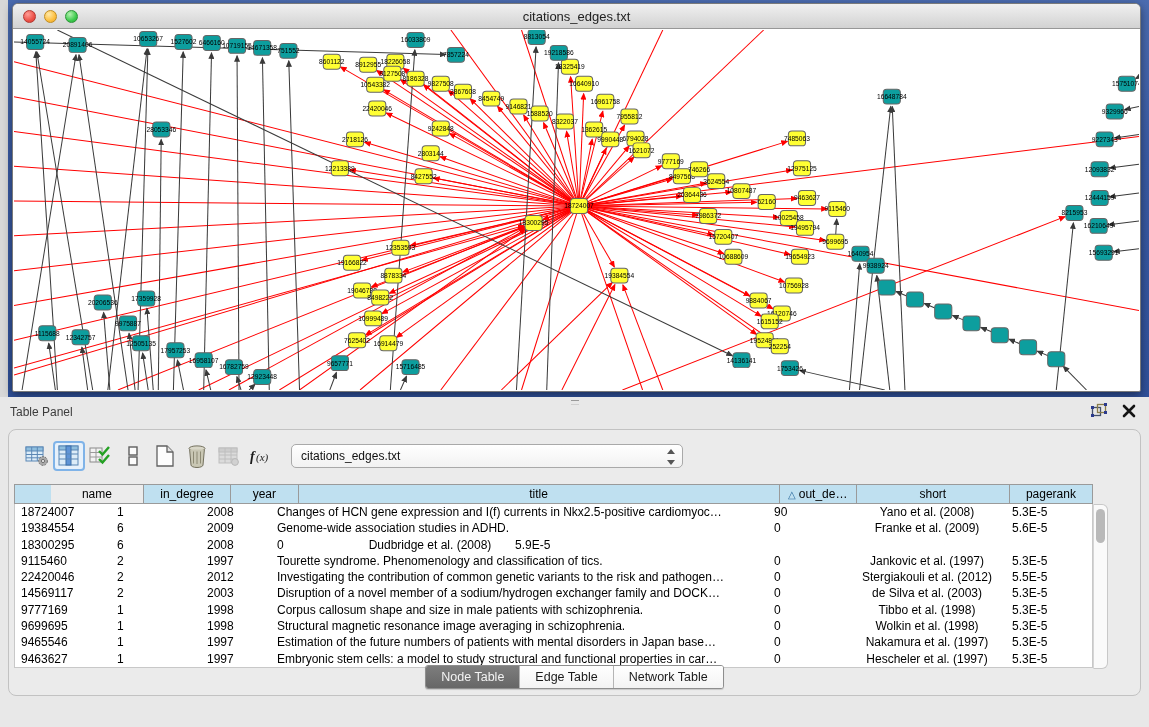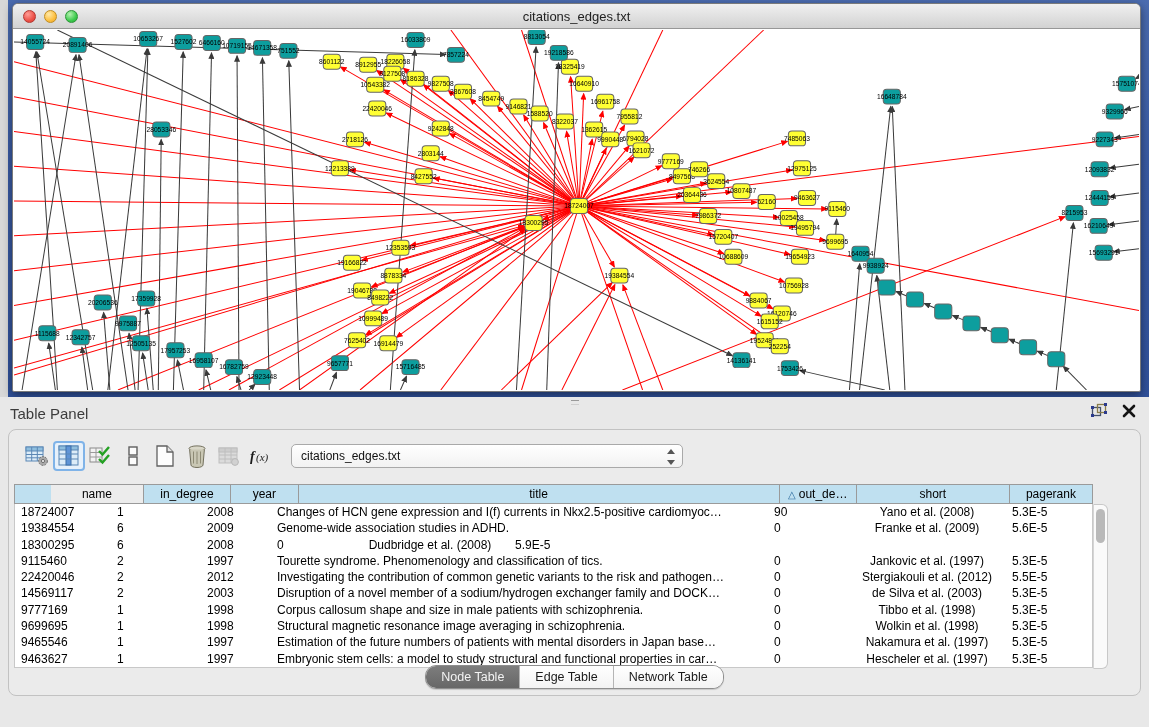--- a/index.html
+++ b/index.html
@@ -21,21 +21,21 @@
   .light.red { background:radial-gradient(circle at 35% 30%, #ff9d96,#ec5248 60%,#d8382e); border:1px solid #b23731; }
   .light.yellow { background:radial-gradient(circle at 35% 30%, #ffe9a8,#fdbf40 60%,#eaa529); border:1px solid #c08e22; }
   .light.green { background:radial-gradient(circle at 35% 30%, #b5f2b0,#3ecb4e 60%,#27a839); border:1px solid #2b9437; }
   .wtitle { text-align:center; line-height:25px; font-size:13px; color:#222; }
   .canvas { position:absolute; left:1px; top:26px; right:1px; bottom:1px; background:#ffffff; }
   .canvas svg { width:100%; height:100%; display:block; }
 
   
   .table-panel { position:absolute; left:0; top:397px; width:1149px; height:303px; background:#e8e8e8; }
   .panel-header { position:absolute; left:0; top:0; right:0; height:30px; }
-  .panel-title { position:absolute; left:10px; top:8px; font-size:15px; color:#3c3c3c; }
+  .panel-title { position:absolute; left:10px; top:8px; font-size:12px; color:#3c3c3c; }
   .panel-grip { position:absolute; left:50%; top:1px; width:16px; height:7px; margin-left:-8px; cursor:row-resize; }
   .panel-grip:before { content:""; position:absolute; left:4px; top:2px; width:8px; height:3px;
     border-top:1px solid #9a9a9a; border-bottom:1px solid #cfcfcf; }
   .panel-hdr-icons { position:absolute; right:12px; top:6px; display:flex; gap:14px; align-items:center; }
   .hicon { width:16px; height:16px; cursor:pointer; }
 
   .inset { position:absolute; left:8px; top:32px; right:8px; bottom:4px;
     border:1px solid #c2c2c2; border-radius:8px; background:#ebebeb; }
 
   .toolbar { position:absolute; left:12px; top:8px; height:36px; display:flex; align-items:center; }
@@ -57,21 +57,21 @@
   .hcell.gray { background:#ececec; }
   .sort-tri { color:#2e6da0; font-size:10px; margin-right:3px; }
   .grid-body { background:#fff; border:1px solid #c8c8c8; border-top:none; }
   .grow { display:flex; height:16.3px; cursor:default; }
   .gcell { font-size:12px; color:#000; line-height:16px; padding-left:6px; overflow:hidden; white-space:nowrap; }
   .gcell.center { text-align:center; padding-left:0; }
   .vscroll { position:absolute; top:20px; right:-15px; width:15px; height:163px; background:#fafafa; border:1px solid #c8c8c8; border-left:1px solid #d5d5d5; border-radius:0 6px 6px 0; }
   .vthumb { position:absolute; left:2px; top:4px; width:9px; height:34px; background:#b9b9b9; border-radius:6px; cursor:pointer; }
 
   .tabbar { position:absolute; left:0; right:0; bottom:6px; text-align:center; }
-  .seg { display:inline-flex; border:1px solid #8e8e8e; border-radius:11px; overflow:hidden; background:#fff;
+  .seg { display:inline-flex; border:1px solid #8e8e8e; border-radius:3px; overflow:hidden; background:#fff;
     box-shadow:0 1px 1px rgba(0,0,0,.15); }
   .seg .tab { padding:4px 15px; font-size:12.5px; color:#1a1a1a; background:linear-gradient(180deg,#ffffff,#f3f3f3);
     border-left:1px solid #b5b5b5; cursor:pointer; }
   .seg .tab:first-child { border-left:none; }
   .seg .tab.sel { background:linear-gradient(180deg,#7d7d7d,#676767); color:#f3f3f3; }
 
   
   .statusbar { position:absolute; left:0; top:700px; width:1149px; height:27px; background:#e4e4e4;
     border-top:1px solid #c4c4c4; }
   .mem { position:absolute; right:28px; top:0; height:27px; line-height:27px; font-size:12px; color:#222; }

